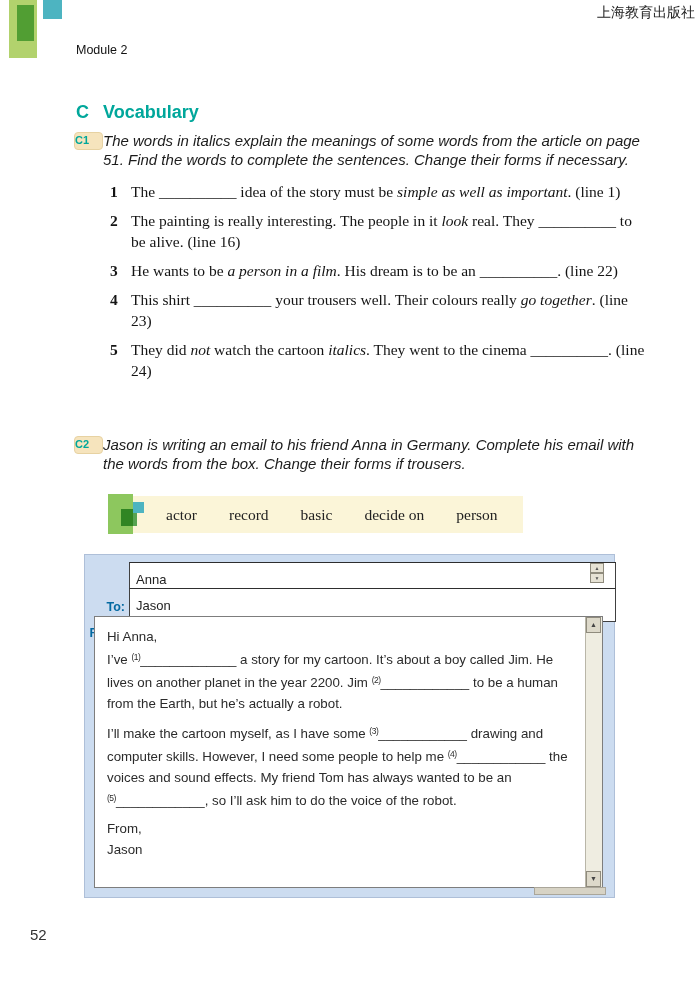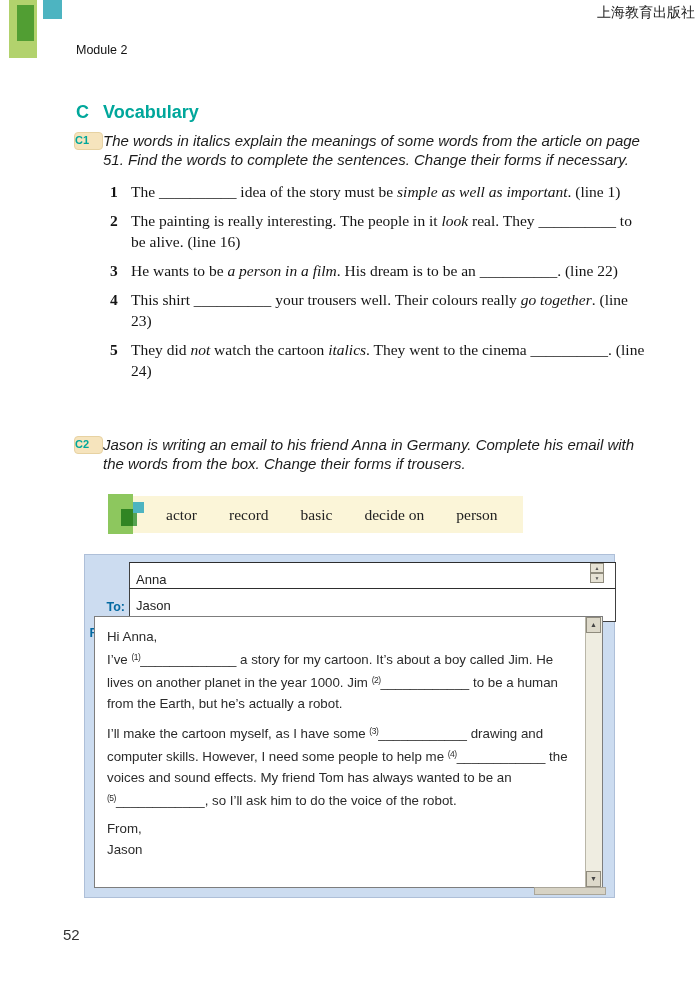--- a/index.html
+++ b/index.html
@@ -69,21 +69,21 @@
   .bodytext p.tight{margin:0;}
   .scrollbar{position:absolute;right:0;top:0;bottom:0;width:16px;background:#efede1;
              border-left:1px solid #b9b6a8;}
   .sb-btn{position:absolute;left:0;width:15px;height:16px;background:#ddd9ca;border:1px solid #8f8b7d;
           box-sizing:border-box;font-size:7px;line-height:14px;text-align:center;color:#444;
           cursor:pointer;padding:0;}
   .sb-up{top:0;} .sb-down{bottom:0;}
   .grip{position:absolute;right:8px;bottom:2px;width:72px;height:8px;background:#d7d3c5;
         border:1px solid #aaa69a;box-sizing:border-box;}
 
-  .pagenum{left:30px;top:926px;font-size:15px;color:#333;margin-left:33px;}
+  .pagenum{left:30px;top:926px;font-size:15px;color:#333;}
 </style>
 </head>
 <body>
 
 <div id="page">
 
   <div class="deco deco-a"></div>
   <div class="deco deco-b"></div>
   <div class="deco deco-c"></div>
 
@@ -148,21 +148,21 @@
     </div>
 
     <div class="hrow from">
       <span class="hlabel">From:</span>
       <input class="hinput" type="text" value="Jason" style="">
     </div>
 
     <div class="bodybox">
       <div class="bodytext">
         <p class="tight"><span>Hi Anna,</span></p>
-        <p><span>I’ve </span><span class="sup">(1)</span><span>_____________ a story for my cartoon. It’s about a boy called Jim. He lives on another planet in the year 1000. Jim </span><span class="sup">(2)</span><span>____________ to be a human from the Earth, but he’s actually a robot.</span></p>
+        <p><span>I’ve </span><span class="sup">(1)</span><span>_____________ a story for my cartoon. It’s about a boy called Jim. He lives on another planet in the year 2200. Jim </span><span class="sup">(2)</span><span>____________ to be a human from the Earth, but he’s actually a robot.</span></p>
         <p><span>I’ll make the cartoon myself, as I have some </span><span class="sup">(3)</span><span>____________ drawing and computer skills. However, I need some people to help me </span><span class="sup">(4)</span><span>____________ the voices and sound effects. My friend Tom has always wanted to be an </span><span class="sup">(5)</span><span>____________, so I’ll ask him to do the voice of the robot.</span></p>
         <p class="tight"><span>From,</span></p>
         <p class="tight"><span>Jason</span></p>
       </div>
       <div class="scrollbar">
         <button class="sb-btn sb-up">▲</button>
         <button class="sb-btn sb-down">▼</button>
       </div>
     </div>
 

